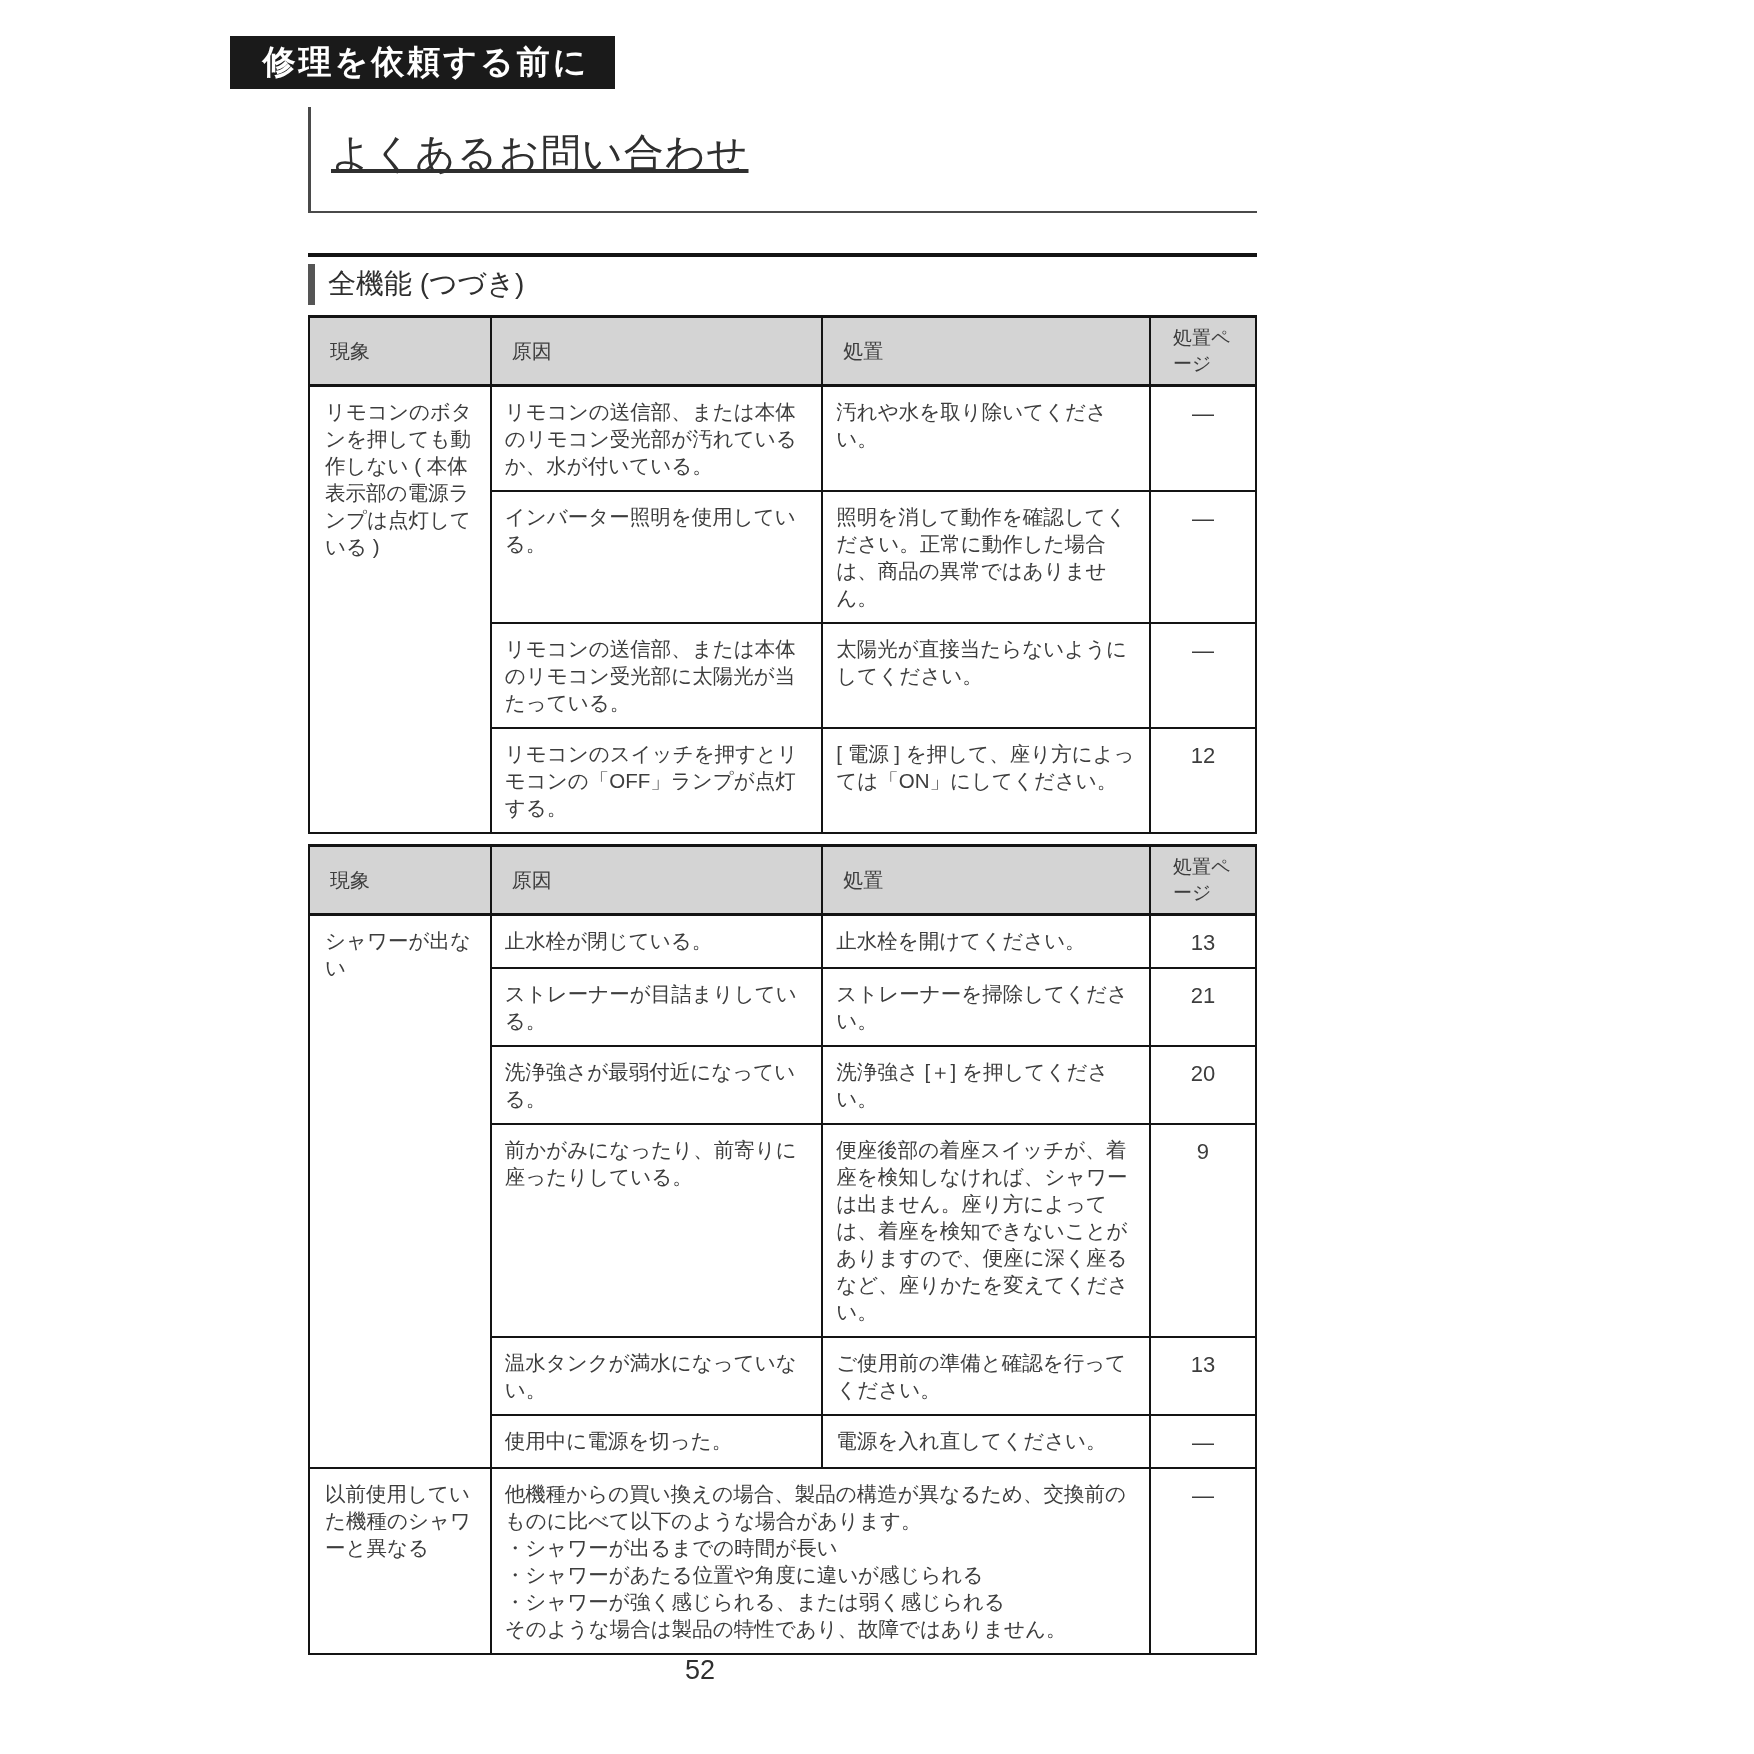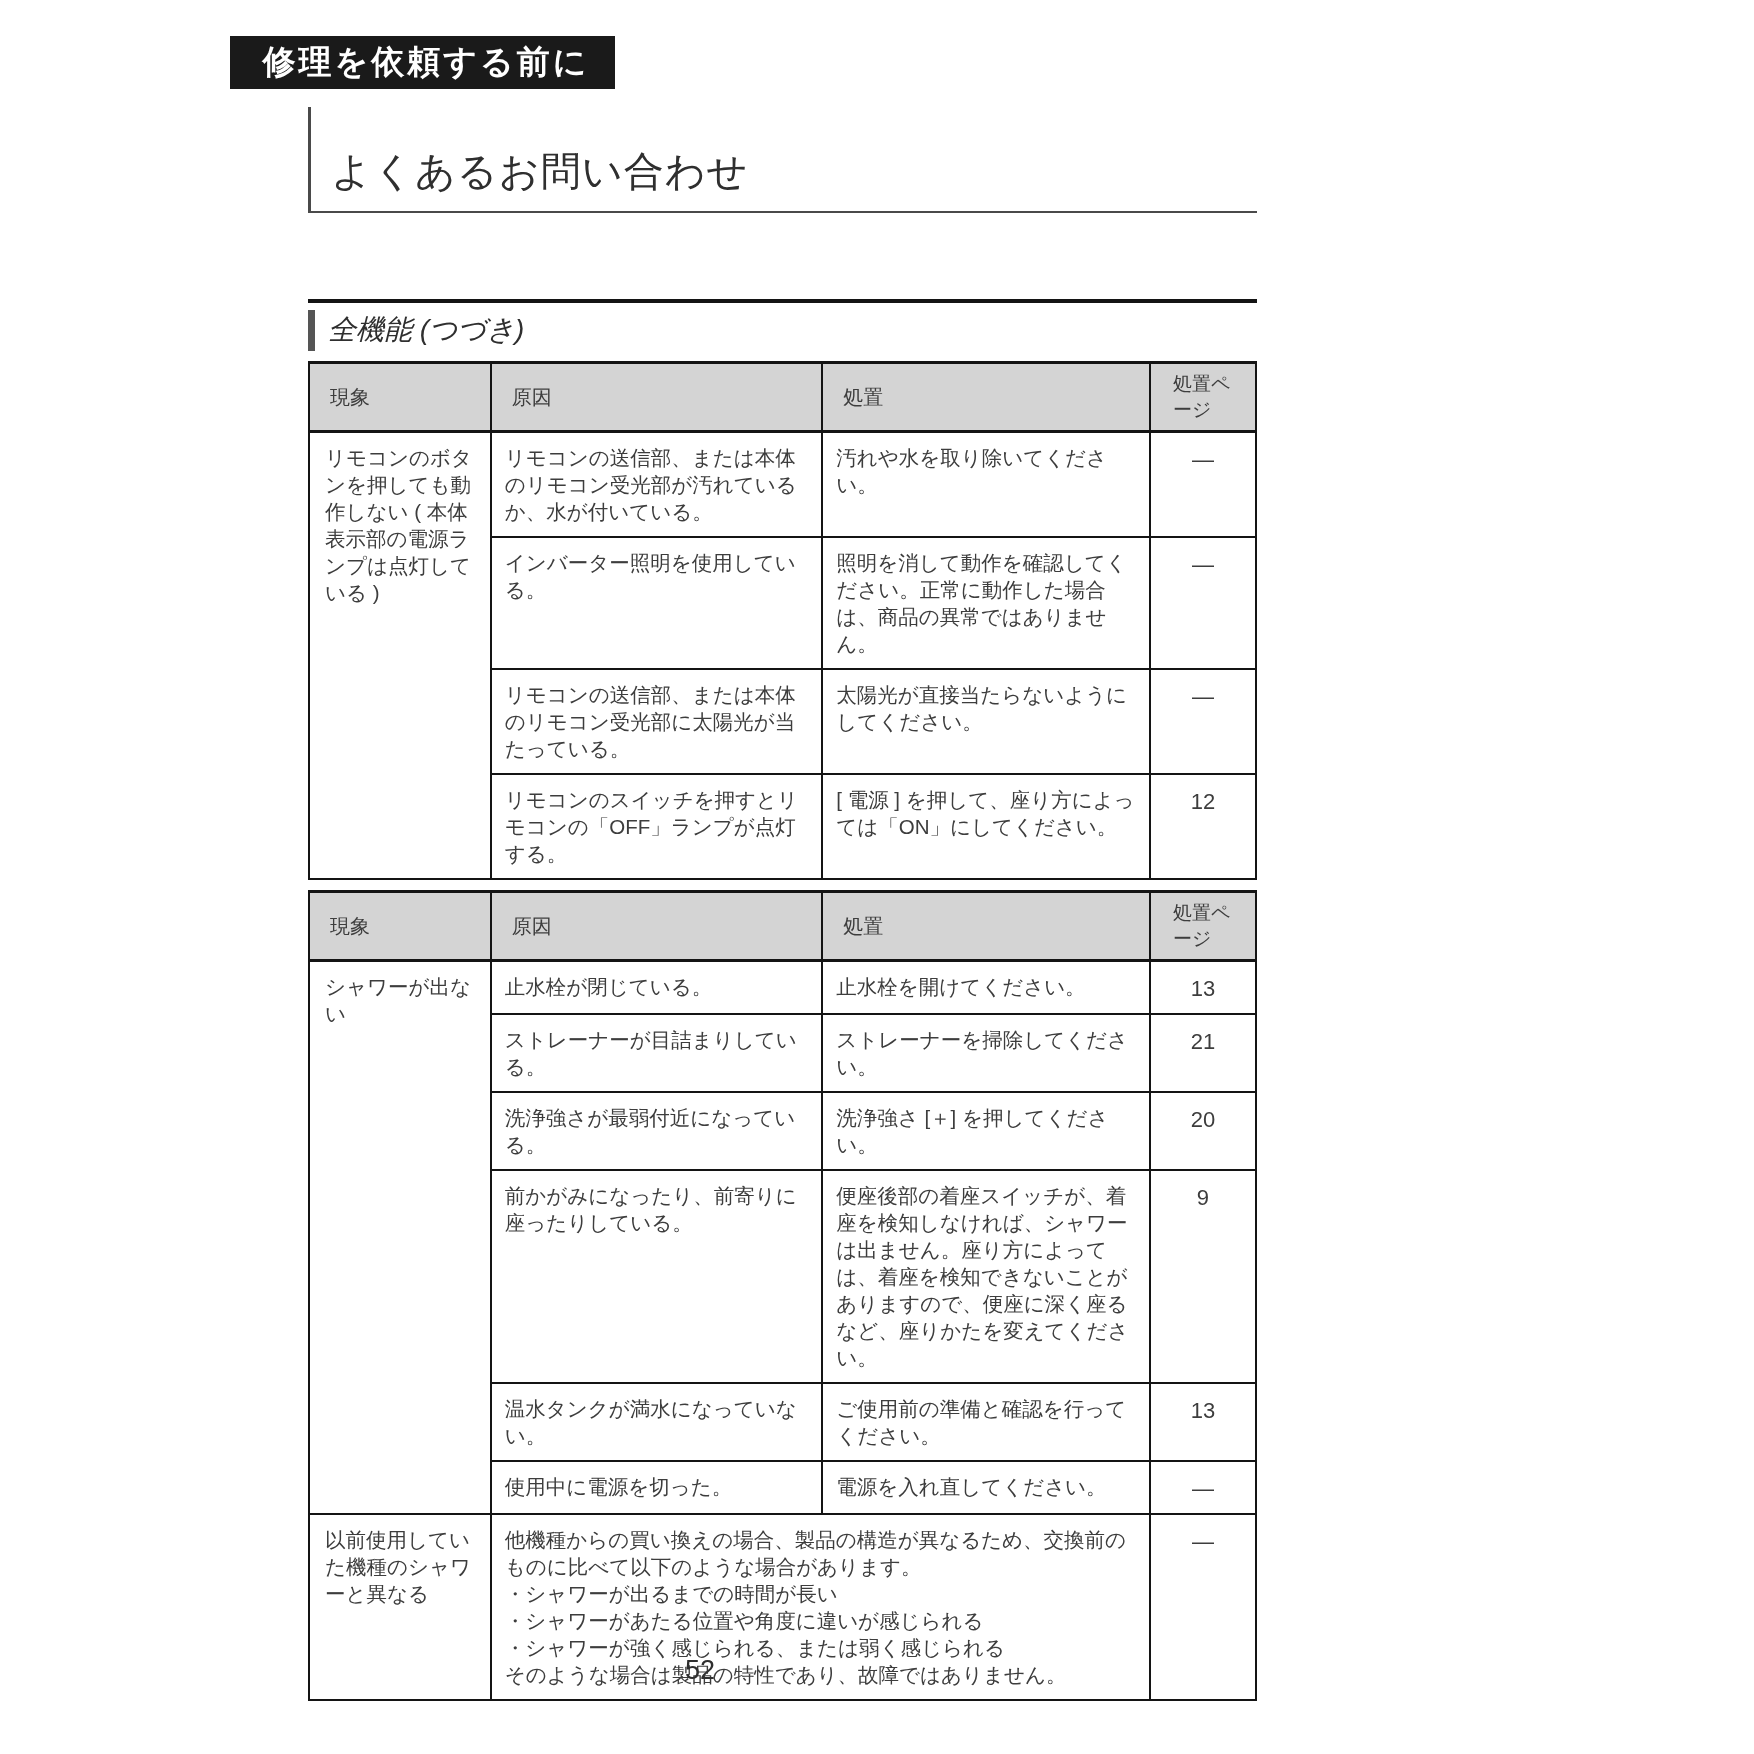--- a/index.html
+++ b/index.html
@@ -11,26 +11,26 @@
   .banner{
     position:absolute;left:230px;top:36px;width:378px;height:53px;
     background:#1a1a1a;color:#ffffff;
     display:flex;align-items:center;justify-content:center;
     font-size:33px;font-weight:700;letter-spacing:3px;padding-left:7px;
   }
   .main{position:absolute;left:308px;top:0;width:949px;}
   .title-block{
     margin-top:107px;height:106px;box-sizing:border-box;
     border-left:3px solid #4a4a4a;border-bottom:2px solid #4a4a4a;
-    display:flex;align-items:flex-end;
+    display:flex;align-items:center;
     padding:0 0 12px 20px;
-    font-size:40px;color:#2f2f2f;letter-spacing:1px;
+    font-size:40px;color:#2f2f2f;letter-spacing:1px;text-decoration:underline;
   }
   .sec-head{display:flex;border-top:4px solid #141414;padding-top:7px;}
-  .sec-head.first{margin-top:86px;font-style:italic;}
+  .sec-head.first{margin-top:40px;}
   .sec-head.second{margin-top:146px;}
   .sec-bar{width:7px;background:#555555;margin-right:13px;align-self:stretch;}
   .sec-text{font-size:28px;color:#2f2f2f;line-height:1.25;padding:2px 0 4px 0;}
   table.qa-table{
     width:100%;border-collapse:collapse;table-layout:fixed;margin-top:10px;
     border:2px solid #141414;
   }
   .qa-table th{
     background:#d4d4d4;
     border:2px solid #141414;

